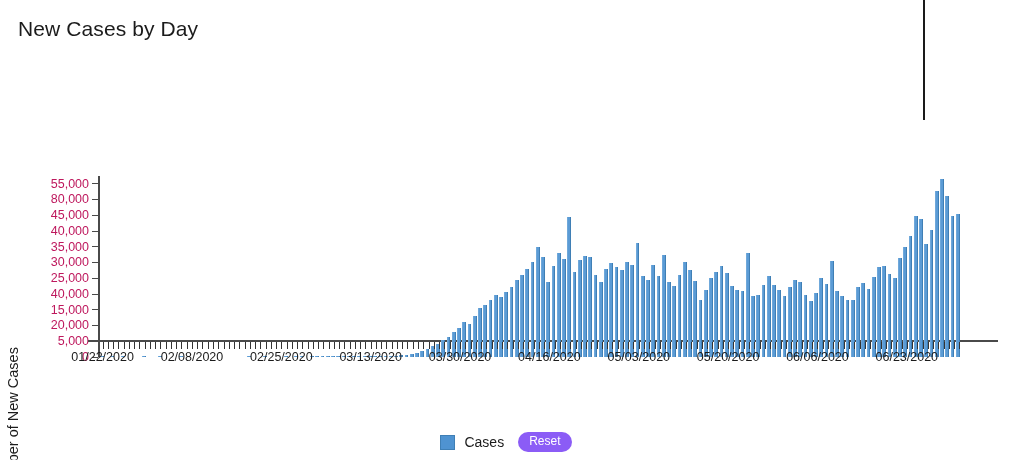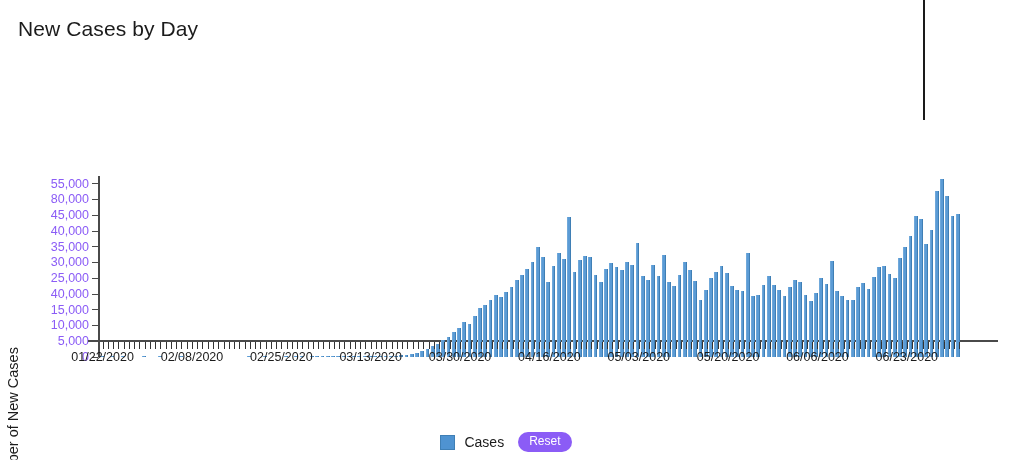--- a/index.html
+++ b/index.html
@@ -79,21 +79,21 @@
   .ytick-row {
     position: absolute;
     right: 0;
     height: 0;
     display: flex;
     align-items: center;
     justify-content: flex-end;
   }
   .ytick-label {
     font-size: 12.5px;
-    color: #8b5cf6;
+    color: #be185d;
     white-space: nowrap;
     line-height: 1;
     transform: translateY(-0.5px);
   }
   .ytick-mark {
     display: block;
     width: 6px; height: 1px;
     background: #4a4a4a;
     margin-left: 3px;
   }
@@ -195,21 +195,21 @@
     <div id="yticks">
         <div class="ytick-row" style="top: 181px; width: 98px;">
           <span class="ytick-label">0</span>
           <span class="ytick-mark"></span>
         </div>
         <div class="ytick-row" style="top: 165.261px; width: 98px;">
           <span class="ytick-label">5,000</span>
           <span class="ytick-mark"></span>
         </div>
         <div class="ytick-row" style="top: 149.522px; width: 98px;">
-          <span class="ytick-label">10,000</span>
+          <span class="ytick-label">20,000</span>
           <span class="ytick-mark"></span>
         </div>
         <div class="ytick-row" style="top: 133.783px; width: 98px;">
           <span class="ytick-label">15,000</span>
           <span class="ytick-mark"></span>
         </div>
         <div class="ytick-row" style="top: 118.043px; width: 98px;">
           <span class="ytick-label">40,000</span>
           <span class="ytick-mark"></span>
         </div>

